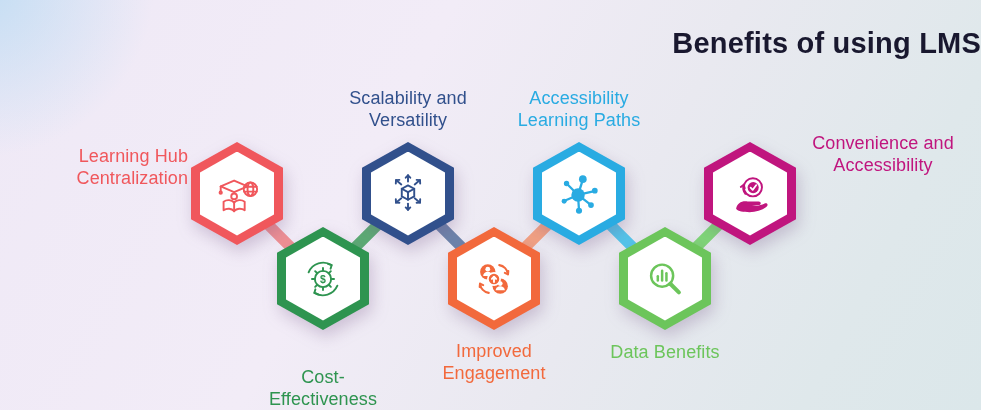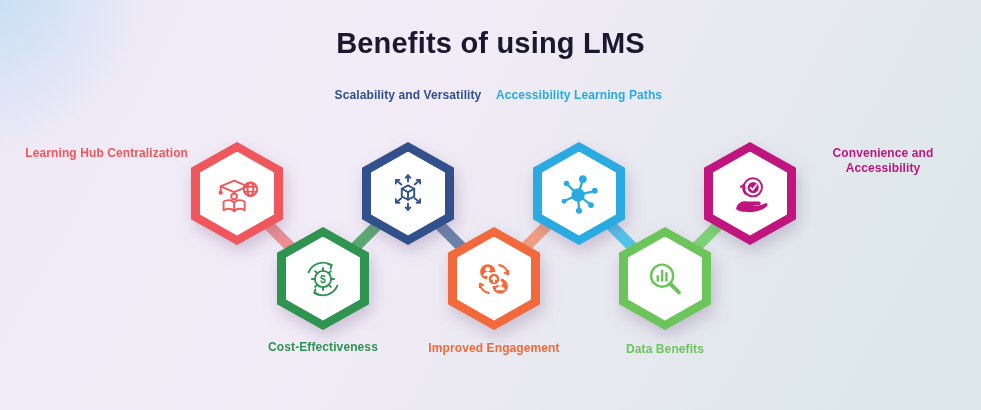--- a/index.html
+++ b/index.html
@@ -4,21 +4,21 @@
 <style>
   html,body{margin:0;padding:0;background:#fff;}
   .canvas{
     position:relative;width:981px;height:410px;overflow:hidden;
     font-family:"Liberation Sans",sans-serif;
     background:
       radial-gradient(circle at -2% -4%, rgba(170,215,242,.65) 0%, rgba(170,215,242,0) 16%),
       linear-gradient(118deg,#efe9f6 0%,#f2ecf7 38%,#e9e9f0 62%,#dfe8eb 85%,#dbe7ea 100%);
   }
   .title{
-    position:absolute;left:0;right:0;top:27px;text-align:center;
+    position:absolute;left:0;right:0;top:27px;text-align:right;
     font-size:29px;font-weight:bold;letter-spacing:.2px;
   }
   
   .hex{position:absolute;width:92px;height:103px;z-index:2;
        filter:drop-shadow(3px 7px 8px rgba(110,80,130,.28));}
   .hex-shape{width:92px;height:103px;background:currentColor;
        clip-path:polygon(50% 0,100% 25%,100% 75%,50% 100%,0 75%,0 25%);
        display:flex;align-items:center;justify-content:center;}
   .hex-inner{width:74px;height:84px;background:#ffffff;
        clip-path:polygon(50% 0,100% 25%,100% 75%,50% 100%,0 75%,0 25%);
@@ -26,29 +26,29 @@
   .hex-0{left:191px;top:142px;} .hex-1{left:277px;top:227px;}
   .hex-2{left:362px;top:142px;} .hex-3{left:448px;top:227px;}
   .hex-4{left:533px;top:142px;} .hex-5{left:619px;top:227px;}
   .hex-6{left:704px;top:142px;}
   
   .connector{position:absolute;width:122px;height:11px;border-radius:2px;z-index:1;top:231px;}
   .rot-dn{transform:rotate(45deg);} .rot-up{transform:rotate(-45deg);}
   .c-0{left:219px;} .c-1{left:305px;} .c-2{left:390px;}
   .c-3{left:475px;} .c-4{left:561px;} .c-5{left:646px;}
   
-  .label{position:absolute;font-weight:bold;font-size:12px;line-height:1.22;
+  .label{position:absolute;font-weight:normal;font-size:18px;line-height:1.22;
          text-align:center;z-index:3;letter-spacing:.1px;}
   .label-0{left:16px;top:146px;width:172px;}
   .label-1{left:253px;top:340px;width:140px;}
   .label-2{left:323px;top:88px;width:170px;}
   .label-3{left:424px;top:341px;width:140px;}
   .label-4{left:494px;top:88px;width:170px;}
   .label-5{left:580px;top:342px;width:170px;}
-  .label-6{left:794px;top:146px;width:178px;}
+  .label-6{left:794px;top:133px;width:178px;}
   svg{display:block;}
 </style>
 </head>
 <body>
 
 <div class="canvas">
 
   <div class="title" style="color: rgb(25, 24, 47);">Benefits of using LMS</div>
 
   <div class="connector c-0 rot-dn" style="background-color: rgb(239, 144, 148);"></div>
@@ -199,20 +199,20 @@
           <polyline points="24.6,17.4 26.8,19.7 30.6,14.7" stroke="#fff" stroke-width="1.8" fill="none" stroke-linecap="round" stroke-linejoin="round"></polyline>
           <path d="M19.2,23.8 a10,10 0 0 1 -1.8,-9" fill="none" stroke="currentColor" stroke-width="2" stroke-linecap="round"></path>
           <polyline points="14.4,16.6 17.4,14.4 18.5,18" stroke="currentColor" stroke-width="2" fill="none" stroke-linecap="round" stroke-linejoin="round"></polyline>
           <path d="M9.5,39.5 C10.5,33.5 15.5,30.8 21.5,31.8 L33,31.8 C36,31.8 36,35.6 33,35.6 L26,35.6 C30.5,36.6 35.5,36 38.8,34.2 C41.8,32.6 43.8,35.4 41,37.6 C36.5,41 30,43 23.5,43 C17,43 11.5,42.5 9.5,39.5 Z" fill="currentColor" stroke="none"></path>
         </svg>
       </div>
     </div>
   </div>
 
   <div class="label label-0" style="color: rgb(240, 87, 92); text-align: right;">Learning Hub Centralization</div>
-  <div class="label label-1" style="color: rgb(46, 148, 80);">Cost-Effectiveness</div>
+  <div class="label label-1" style="color: rgb(46, 148, 80); margin-top: 27px;">Cost-Effectiveness</div>
   <div class="label label-2" style="color: rgb(49, 80, 140);">Scalability and Versatility</div>
   <div class="label label-3" style="color: rgb(242, 105, 60); text-align: center;">Improved Engagement</div>
   <div class="label label-4" style="color: rgb(41, 171, 226);">Accessibility Learning Paths</div>
   <div class="label label-5" style="color: rgb(108, 197, 91);">Data Benefits</div>
   <div class="label label-6" style="color: rgb(192, 21, 126);">Convenience and Accessibility</div>
 
 </div>
 
 </body></html>

